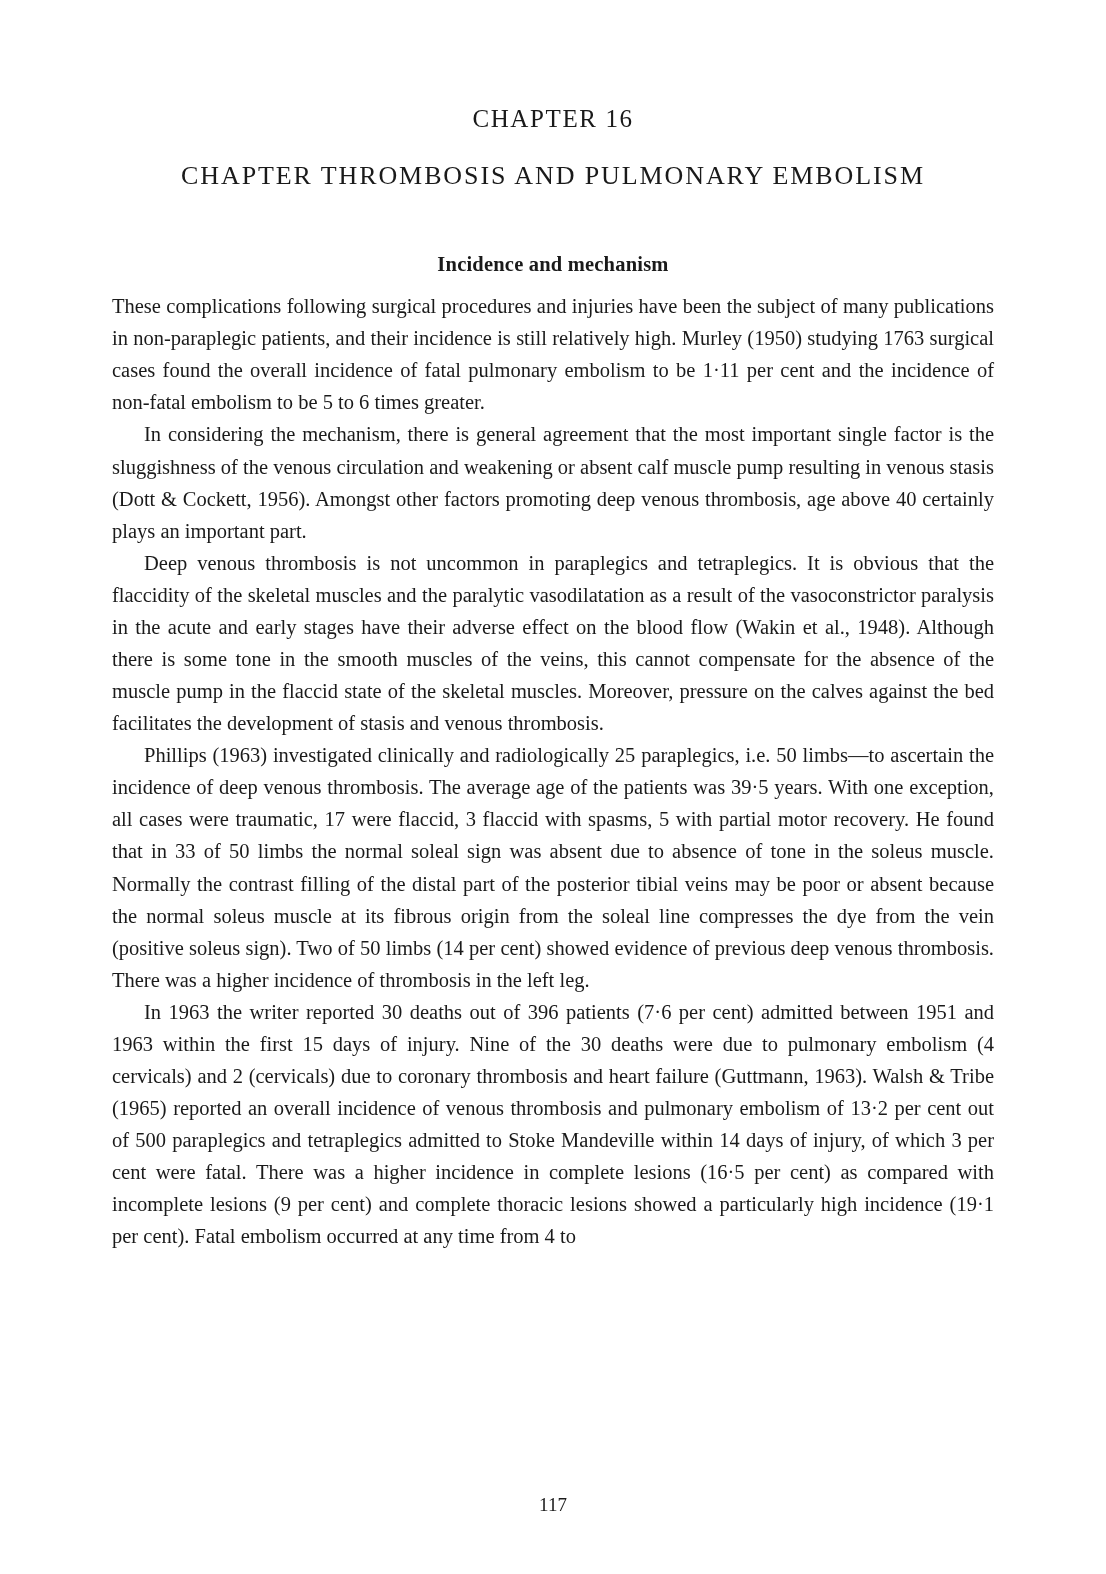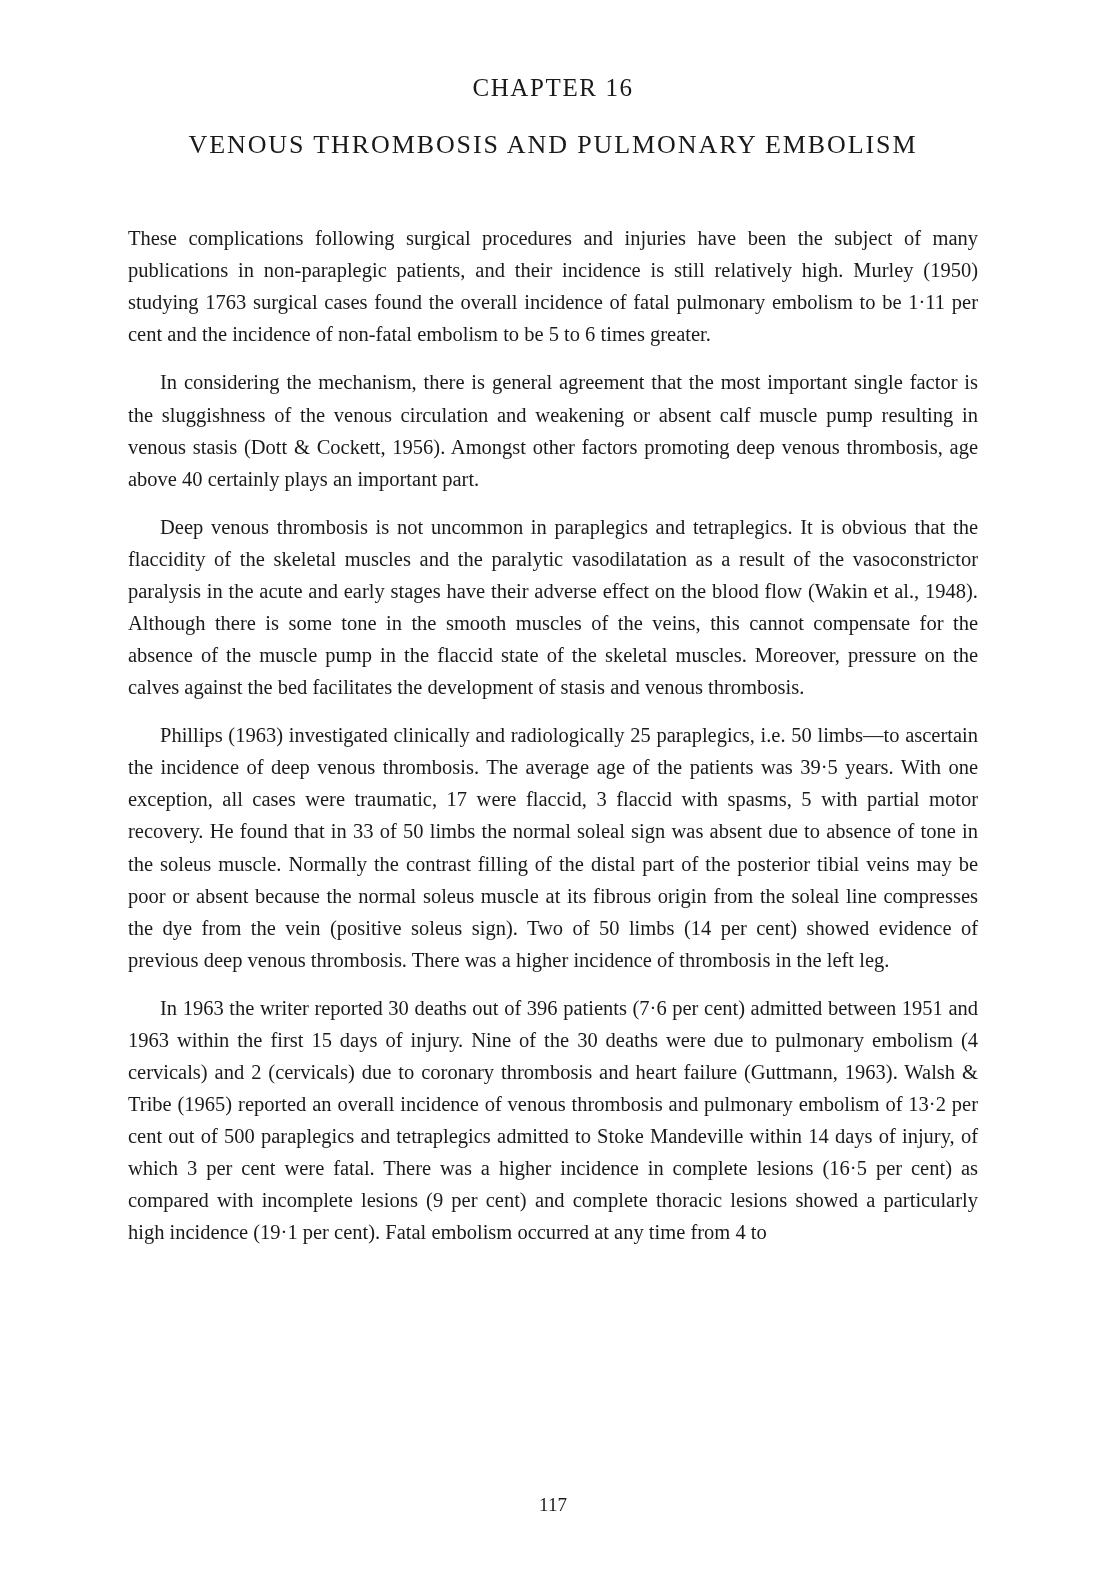--- a/index.html
+++ b/index.html
@@ -15,21 +15,21 @@
     position: relative;
     overflow: hidden;
   }
   .page {
     position: absolute;
     left: 0;
     top: 0;
     width: 1106px;
     height: 1574px;
     box-sizing: border-box;
-    padding: 74px 112px 0 112px;
+    padding: 105px 112px 0 112px;
   }
   .chapter-number {
     text-align: center;
     font-size: 25px;
     letter-spacing: 1.6px;
     margin: 0 0 22px 0;
     font-weight: normal;
   }
   .chapter-title {
     text-align: center;
@@ -43,21 +43,21 @@
     text-align: center;
     font-size: 20.5px;
     font-weight: bold;
     margin: 0 0 14px 0;
     letter-spacing: 0.2px;
   }
   p.body-par {
     font-size: 20.5px;
     line-height: 1.565;
     text-align: justify;
-    margin: 16px;
+    margin: 0;
     text-indent: 0;
     hyphens: none;
   }
   p.body-par.indented {
     text-indent: 32px;
   }
   .page-number {
     position: absolute;
     bottom: 58px;
     left: 0;
@@ -66,22 +66,23 @@
     font-size: 19px;
   }
 </style>
 </head>
 <body>
 
 <div class="page">
 
   <h1 class="chapter-number">CHAPTER 16</h1>
 
-  <h2 class="chapter-title">VENOUS THROMBOSIS AND PULMONARY EMBOLISM</h2>
+  <h2 class="chapter-title">CHAPTER THROMBOSIS AND PULMONARY EMBOLISM</h2>
 
+  <h3 class="section-heading">Incidence and mechanism</h3>
 
   <p class="body-par">These complications following surgical procedures and injuries have been the subject of many publications in non-paraplegic patients, and their incidence is still relatively high. Murley (1950) studying 1763 surgical cases found the overall incidence of fatal pulmonary embolism to be 1·11 per cent and the incidence of non-fatal embolism to be 5 to 6 times greater.</p>
   <p class="body-par indented">In considering the mechanism, there is general agreement that the most important single factor is the sluggishness of the venous circulation and weakening or absent calf muscle pump resulting in venous stasis (Dott &amp; Cockett, 1956). Amongst other factors promoting deep venous thrombosis, age above 40 certainly plays an important part.</p>
   <p class="body-par indented">Deep venous thrombosis is not uncommon in paraplegics and tetraplegics. It is obvious that the flaccidity of the skeletal muscles and the paralytic vasodilatation as a result of the vasoconstrictor paralysis in the acute and early stages have their adverse effect on the blood flow (Wakin et al., 1948). Although there is some tone in the smooth muscles of the veins, this cannot compensate for the absence of the muscle pump in the flaccid state of the skeletal muscles. Moreover, pressure on the calves against the bed facilitates the development of stasis and venous thrombosis.</p>
   <p class="body-par indented">Phillips (1963) investigated clinically and radiologically 25 paraplegics, i.e. 50 limbs—to ascertain the incidence of deep venous thrombosis. The average age of the patients was 39·5 years. With one exception, all cases were traumatic, 17 were flaccid, 3 flaccid with spasms, 5 with partial motor recovery. He found that in 33 of 50 limbs the normal soleal sign was absent due to absence of tone in the soleus muscle. Normally the contrast filling of the distal part of the posterior tibial veins may be poor or absent because the normal soleus muscle at its fibrous origin from the soleal line compresses the dye from the vein (positive soleus sign). Two of 50 limbs (14 per cent) showed evidence of previous deep venous thrombosis. There was a higher incidence of thrombosis in the left leg.</p>
   <p class="body-par indented">In 1963 the writer reported 30 deaths out of 396 patients (7·6 per cent) admitted between 1951 and 1963 within the first 15 days of injury. Nine of the 30 deaths were due to pulmonary embolism (4 cervicals) and 2 (cervicals) due to coronary thrombosis and heart failure (Guttmann, 1963). Walsh &amp; Tribe (1965) reported an overall incidence of venous thrombosis and pulmonary embolism of 13·2 per cent out of 500 paraplegics and tetraplegics admitted to Stoke Mandeville within 14 days of injury, of which 3 per cent were fatal. There was a higher incidence in complete lesions (16·5 per cent) as compared with incomplete lesions (9 per cent) and complete thoracic lesions showed a particularly high incidence (19·1 per cent). Fatal embolism occurred at any time from 4 to</p>
 
   <div class="page-number">117</div>
 </div>
 

